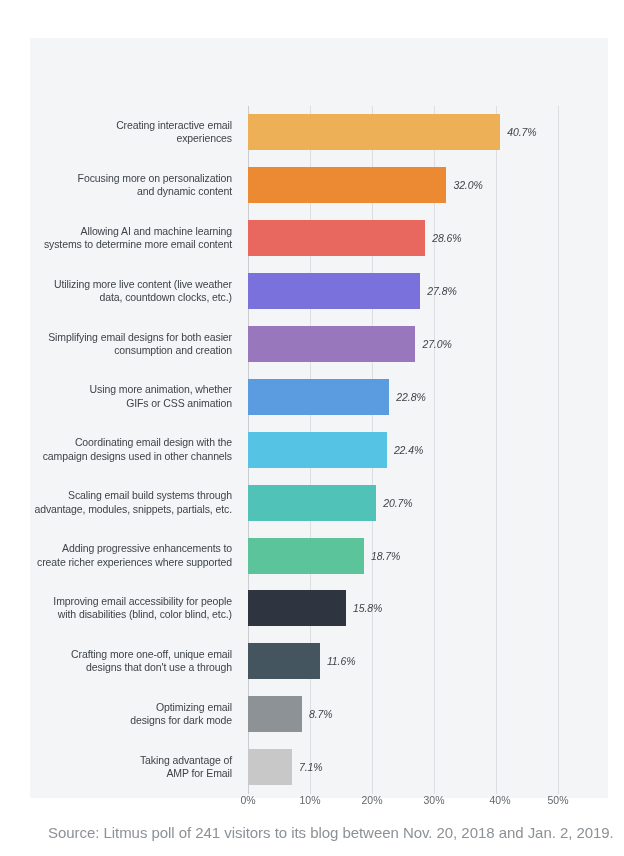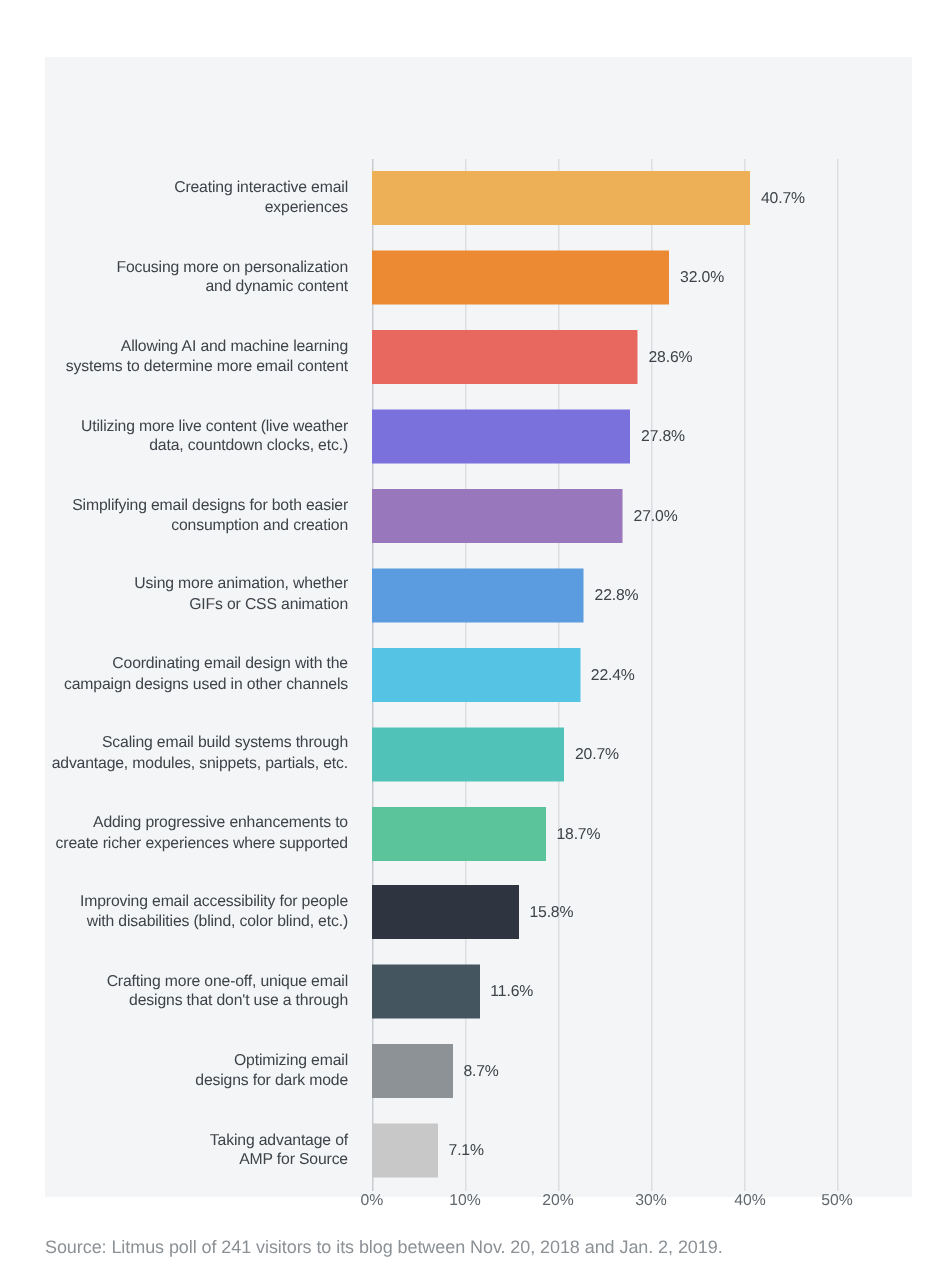--- a/index.html
+++ b/index.html
@@ -46,20 +46,21 @@
     background: #dcdee1;
   }
   .gridline.axis-zero { background: #c9ccd0; }
 
   #rows {
     position: absolute;
     left: 0;
     top: 36px;
     width: 100%;
     height: 688px;
+    font-style: italic;
   }
 
   .bar-row {
     position: relative;
     height: 52.9px;
     display: flex;
     align-items: center;
   }
 
   .bar {
@@ -110,23 +111,23 @@
     top: 0;
     transform: translateX(-50%);
     font-size: 10.5px;
     color: #60676d;
     white-space: nowrap;
   }
 
   
   #source-note {
     position: absolute;
-    left: 30px;
+    left: 48px;
     top: 824px;
-    font-size: 12px;
+    font-size: 15px;
     color: #8c9196;
     letter-spacing: -0.05px;
     white-space: nowrap;
   }
 </style>
 </head>
 <body>
 
 <div id="page">
 
@@ -176,21 +177,21 @@
         <div class="cat-label">
           <span>Crafting more one-off, unique email</span>
           <span>designs that don't use a through</span>
         </div>
         <div class="cat-label">
           <span>Optimizing email</span>
           <span>designs for dark mode</span>
         </div>
         <div class="cat-label">
           <span>Taking advantage of</span>
-          <span>AMP for Source</span>
+          <span>AMP for Email</span>
         </div>
       </div>
 
     <div id="plot-area">
       <div id="gridlines">
           <div class="gridline axis-zero" style="left: 0px;"></div>
           <div class="gridline" style="left: 62px;"></div>
           <div class="gridline" style="left: 124px;"></div>
           <div class="gridline" style="left: 186px;"></div>
           <div class="gridline" style="left: 248px;"></div>

